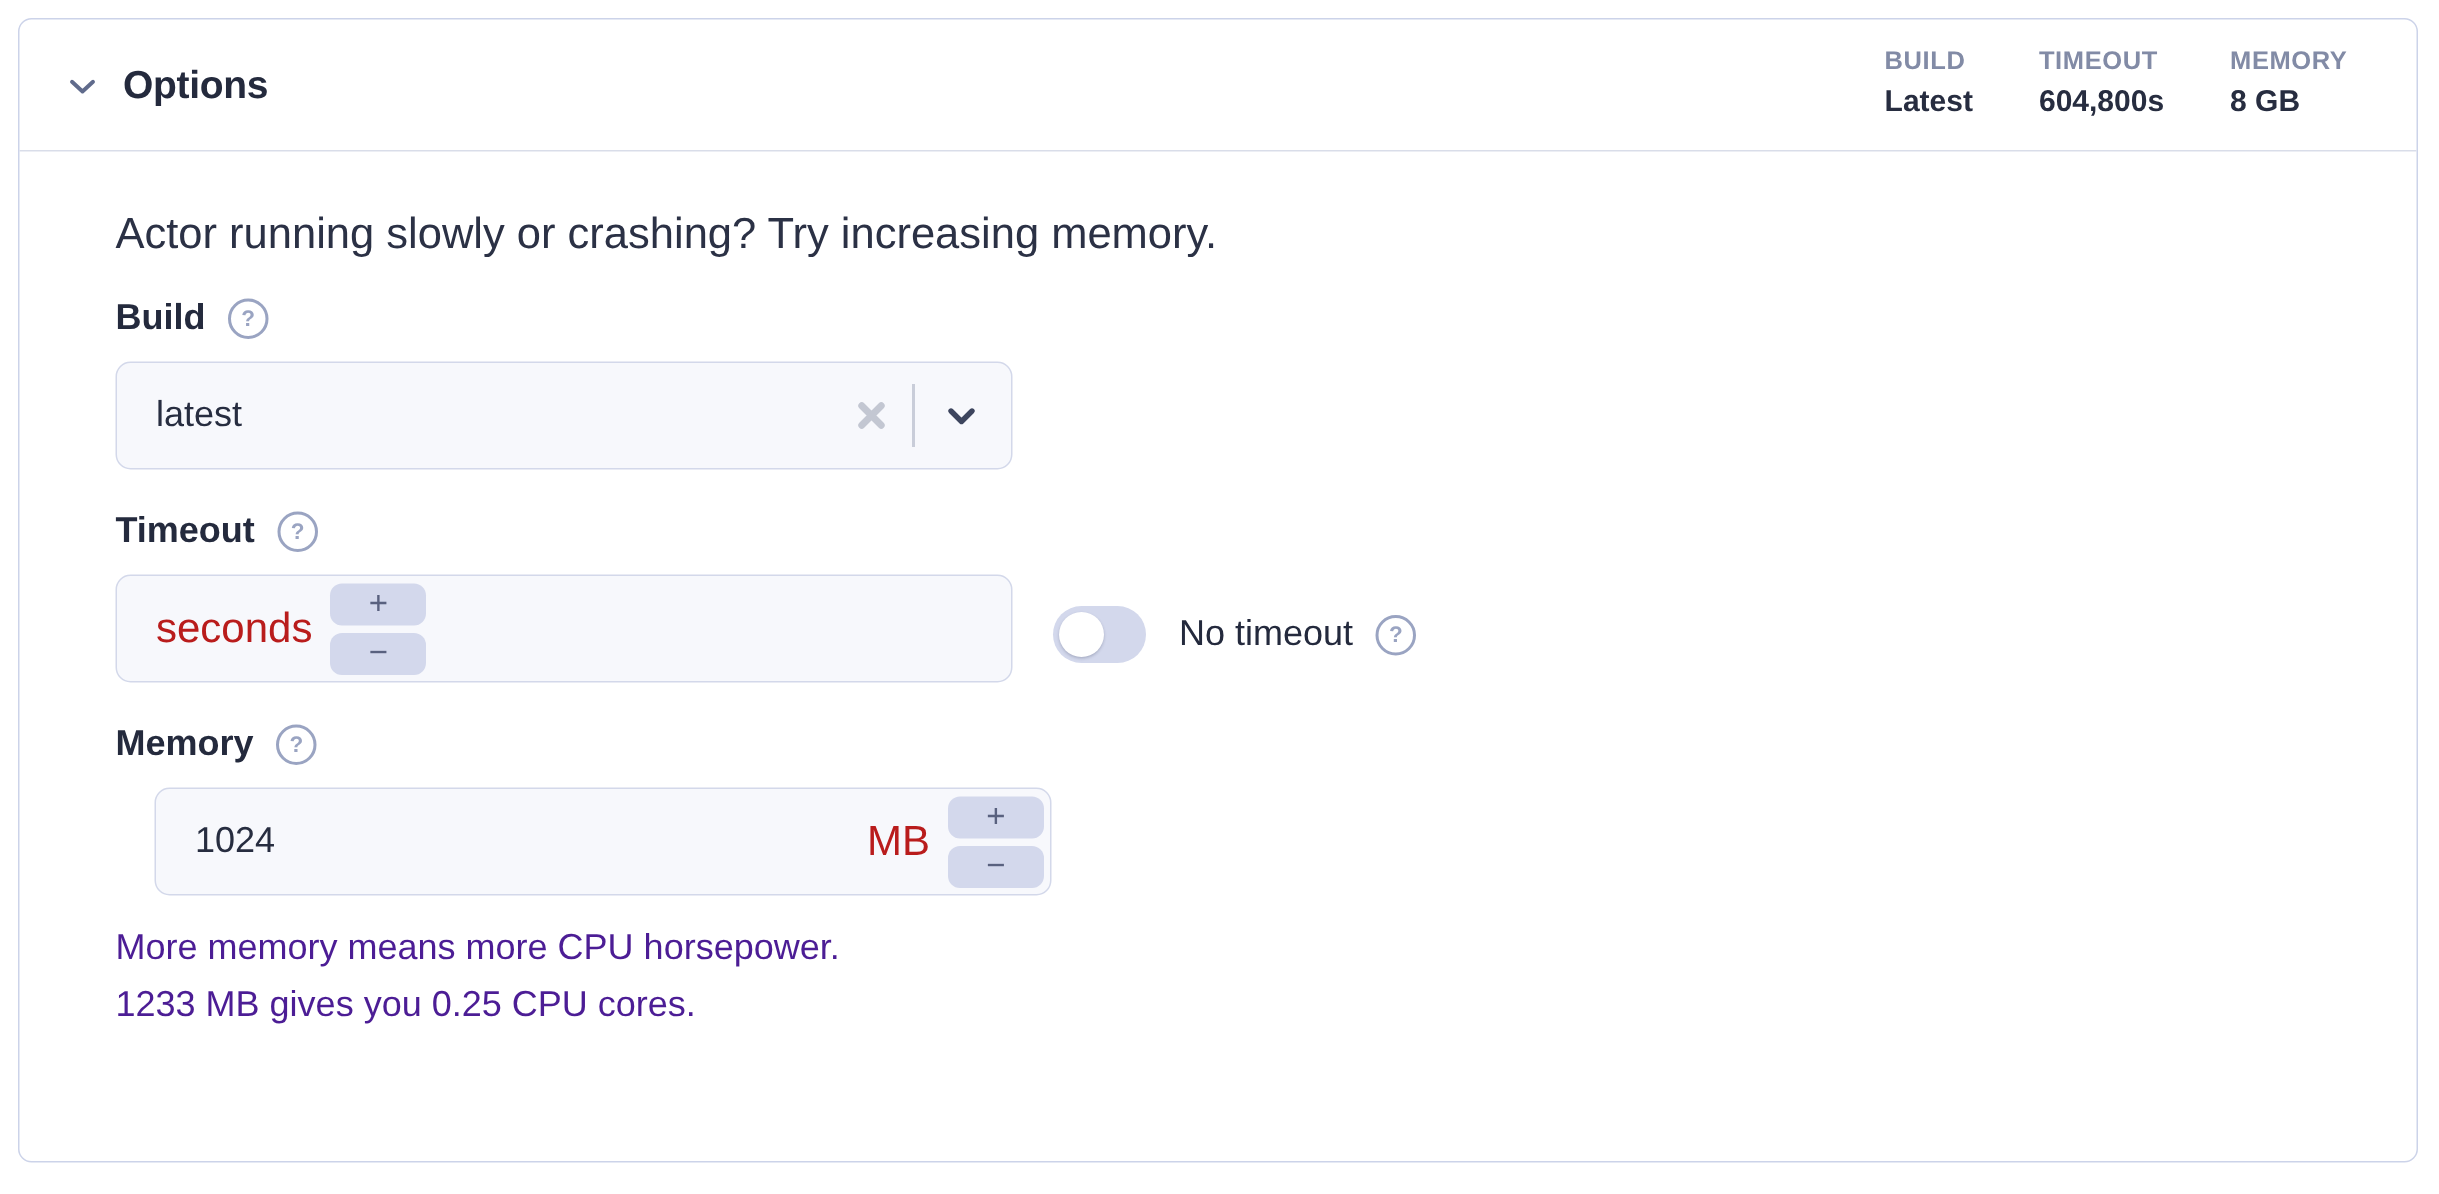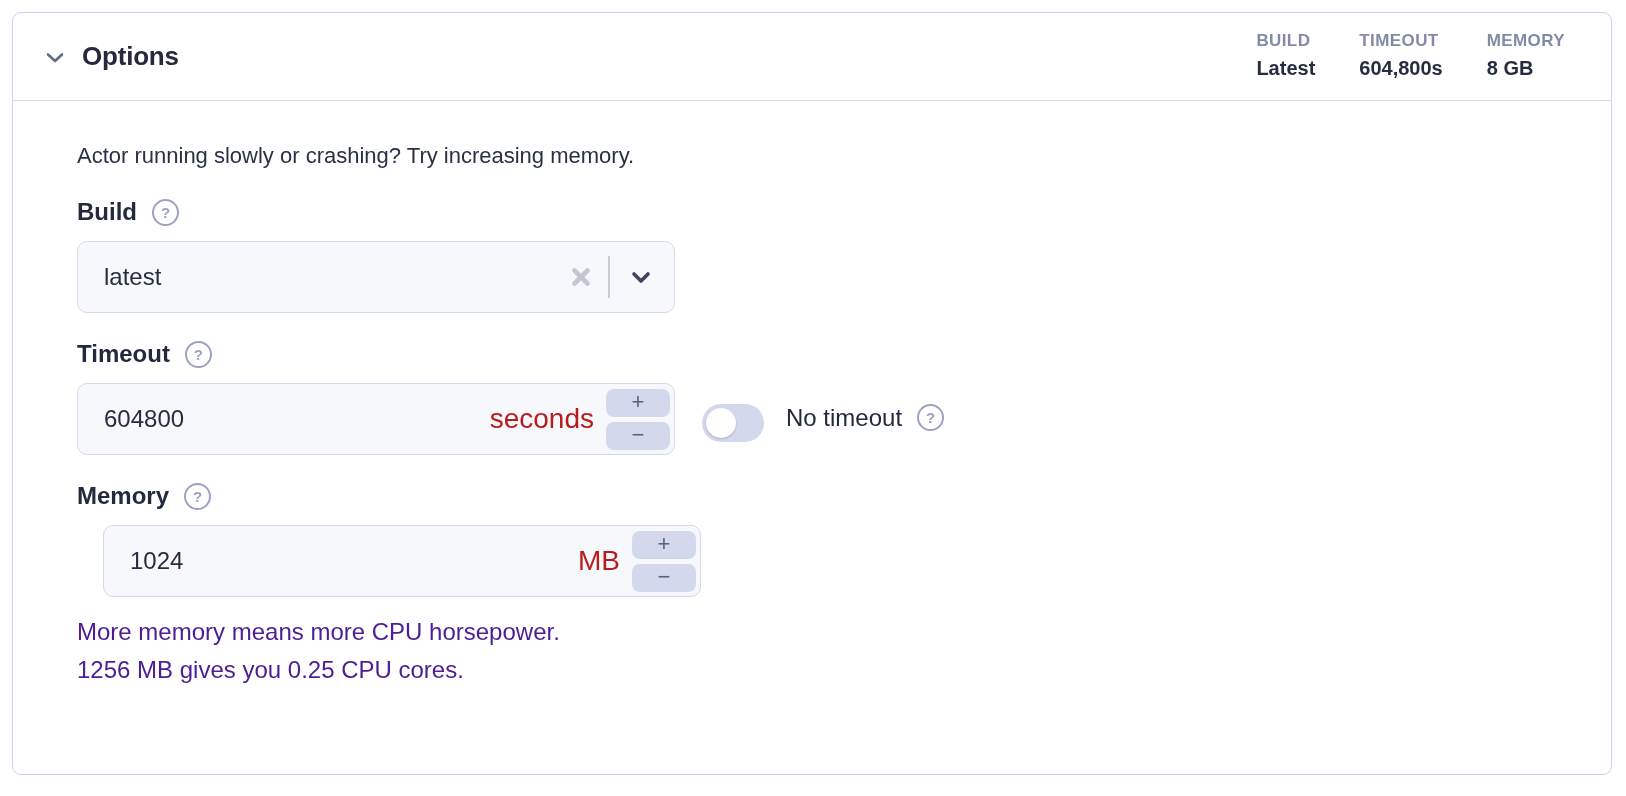--- a/index.html
+++ b/index.html
@@ -49,21 +49,21 @@
   }
   .stat-value {
     font-size: 20px;
     font-weight: 700;
     color: #272d40;
     line-height: 31px;
   }
   
   .panel-body { padding: 40px 46px 0 64px; }
   .intro {
-    font-size: 22px;
+    font-size: 29px;
     line-height: 30px;
     color: #2b3145;
     margin-bottom: 26px;
   }
   .label-row {
     display: flex;
     align-items: center;
     gap: 15px;
     height: 30px;
     margin-bottom: 14px;
@@ -145,20 +145,21 @@
     display: grid;
     place-items: center;
     cursor: pointer;
     font-family: inherit;
     padding-bottom: 2px;
   }
   .timeout-row { display: flex; align-items: center; }
   .timeout-row .input-box { margin-bottom: 0; }
   .toggle-group {
     display: flex;
+    align-items: center;
     margin-left: 27px;
     margin-top: 8px;
   }
   .toggle {
     width: 62px; height: 38px;
     border-radius: 19px;
     background: #d3d8ec;
     position: relative;
     cursor: pointer;
     flex: 0 0 auto;
@@ -232,21 +233,20 @@
       </div>
     </div>
 
     <div class="timeout-section">
       <div class="label-row">
         <span class="field-label">Timeout</span>
         <span class="help-icon">?</span>
       </div>
       <div class="timeout-row">
         <div class="input-box">
-          <input type="text" value="604800" style="">
           <span class="unit">seconds</span>
           <div class="stepper">
             <button>+</button>
             <button>−</button>
           </div>
         </div>
         <div class="toggle-group">
           <div class="toggle">
             <div class="knob"></div>
           </div>
@@ -264,18 +264,18 @@
       <div class="input-box">
         <input type="text" value="1024" style="">
         <span class="unit">MB</span>
         <div class="stepper">
           <button>+</button>
           <button>−</button>
         </div>
       </div>
       <div class="helper-text">
         <div>More memory means more CPU horsepower.</div>
-        <div>1256 MB gives you 0.25 CPU cores.</div>
+        <div>1233 MB gives you 0.25 CPU cores.</div>
       </div>
     </div>
 
   </div>
 </div>
 
 </body></html>

